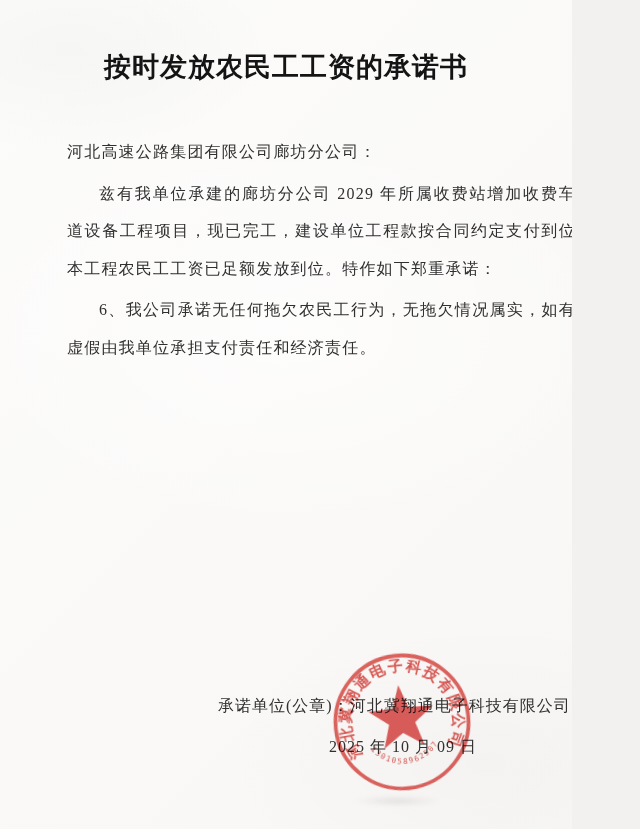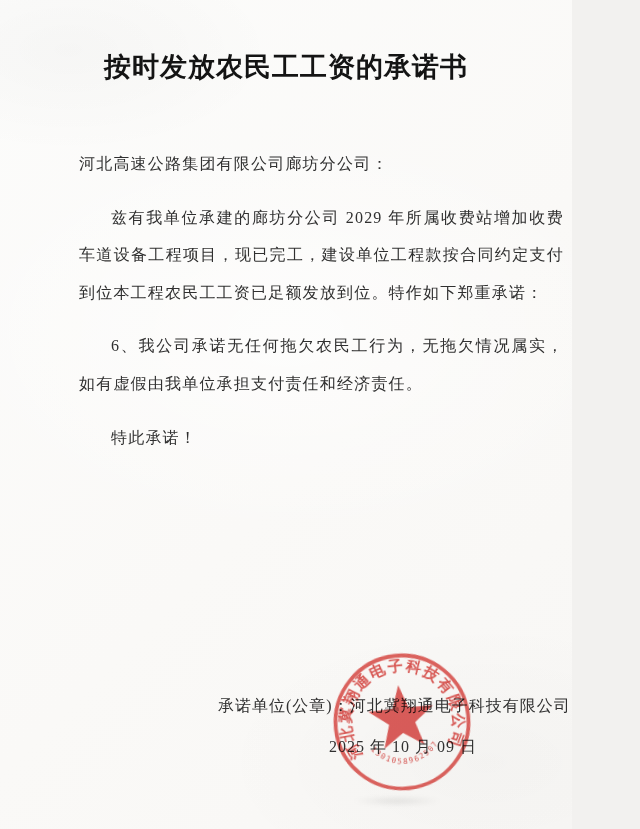--- a/index.html
+++ b/index.html
@@ -20,21 +20,21 @@
   .title{
     position:absolute;top:49px;left:0;width:100%;margin:0;
     text-align:center;font-size:27px;font-weight:700;
     letter-spacing:1px;color:#141414;
   }
   .body-text{
     position:absolute;top:129px;left:63px;width:517px;
     font-size:16px;line-height:37.6px;letter-spacing:1.2px;
     text-align:justify;color:#303030;
   }
-  .body-text p{margin:16px;text-indent:2em;}
+  .body-text p{margin:4px;text-indent:2em;}
   .body-text p.salutation{text-indent:0;}
   .body-text p.closing{text-align:left;}
   .sig-line{
     position:absolute;top:696px;left:218px;
     font-size:16px;letter-spacing:1px;color:#303030;white-space:nowrap;
   }
   .date-line{
     position:absolute;top:737px;left:329px;
     font-size:16px;letter-spacing:1px;color:#303030;white-space:nowrap;font-family:Liberation Serif, serif;
   }
@@ -65,21 +65,20 @@
 <body>
 
 <div class="page">
 
   <h1 class="title">按时发放农民工工资的承诺书</h1>
 
   <div class="body-text">
     <p class="salutation">河北高速公路集团有限公司廊坊分公司：</p>
     <p>兹有我单位承建的廊坊分公司 2029 年所属收费站增加收费车道设备工程项目，现已完工，建设单位工程款按合同约定支付到位本工程农民工工资已足额发放到位。特作如下郑重承诺：</p>
     <p>6、我公司承诺无任何拖欠农民工行为，无拖欠情况属实，如有虚假由我单位承担支付责任和经济责任。</p>
-    <p class="closing">特此承诺！</p>
   </div>
 
   <div class="sig-line">
     <span>承诺单位(公章)：</span><span>河北冀翔通电子科技有限公司</span>
   </div>
 
   <div class="date-line">2025 年 10 月 09 日</div>
 
   <svg class="seal" viewBox="0 0 160 160" aria-hidden="true">
     <defs>

